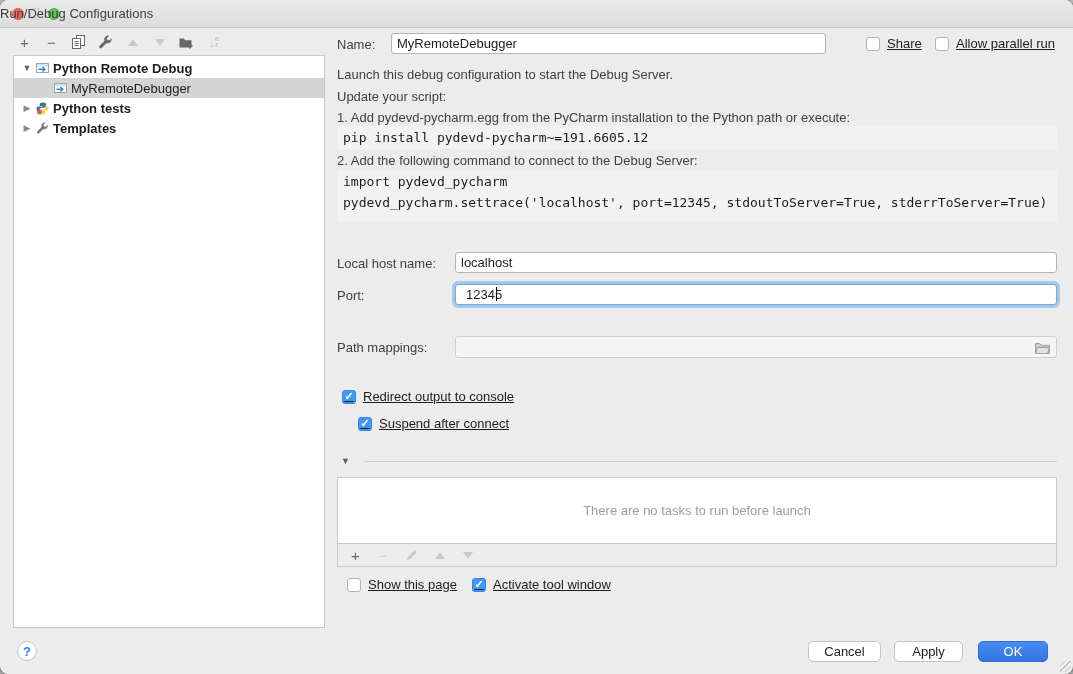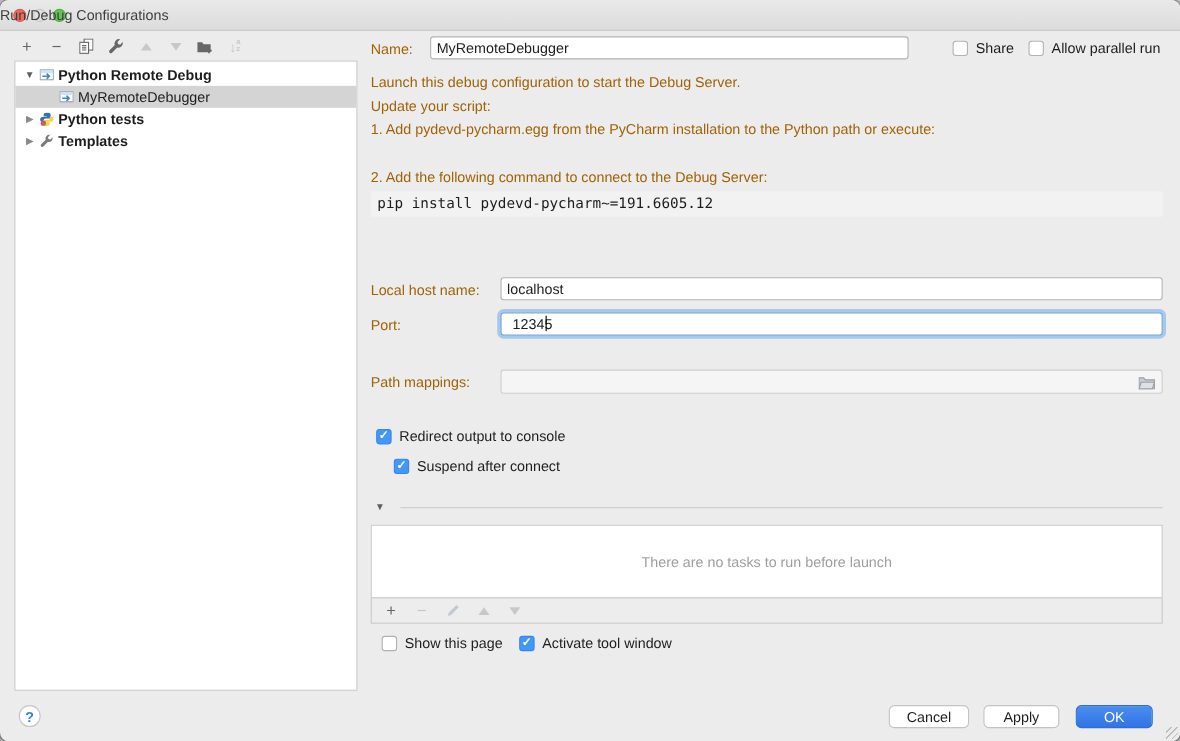--- a/index.html
+++ b/index.html
@@ -26,33 +26,33 @@
   .tree-panel{position:absolute;left:13px;top:55px;width:312px;height:573px;background:#fff;
               border:1px solid #c8c8c8;box-sizing:border-box;}
   .tree-row{position:relative;height:20px;display:flex;align-items:center;font-size:13px;color:#1d1d1d;}
   .tree-row.selected{background:#d4d4d4;}
   .tree-row.bold .tree-label{font-weight:bold;}
   .twisty{width:10px;text-align:center;font-size:9px;color:#8a8a8a;margin-left:8px;flex:0 0 auto;}
   .twisty.open{color:#5f5f5f;}
   .tree-icon{width:14px;height:14px;margin:0 4px 0 3px;flex:0 0 auto;display:flex;align-items:center;justify-content:center;}
   .indent{width:18px;flex:0 0 auto;}
   
-  .lbl{position:absolute;font-size:13px;color:#a16207;}
+  .lbl{position:absolute;font-size:13px;color:#404040;}
   .field{position:absolute;box-sizing:border-box;height:21px;background:#fff;border:1px solid #b4b4b4;
          border-radius:3px;font-family:"Liberation Sans",sans-serif;font-size:13px;color:#1d1d1d;padding:0 5px;outline:none;}
   .field.focused{border:1px solid #7aa7d6;box-shadow:0 0 0 3px #a5c9ed;}
   .caret{position:absolute;width:1px;height:14px;background:#000;top:3px;}
   .codeblock{position:absolute;left:337px;width:720px;background:#f2f2f2;
              font-family:"DejaVu Sans Mono","Liberation Mono",monospace;font-size:13px;color:#1c1c1c;
              line-height:21px;padding:1px 6px;box-sizing:border-box;white-space:pre;}
   .cb{width:14px;height:14px;border-radius:3px;border:1px solid #b2b2b2;background:#fff;box-sizing:border-box;
       display:inline-flex;align-items:center;justify-content:center;flex:0 0 auto;}
   .cb.checked{background:#4398f7;border-color:#3087ee;}
   .cb.checked::after{content:"\2713";color:#fff;font-size:11px;font-weight:bold;line-height:1;}
-  .cbrow{position:absolute;display:flex;align-items:center;gap:7px;font-size:13px;color:#1d1d1d;}
+  .cbrow{position:absolute;display:flex;align-items:center;gap:7px;font-size:13px;color:#1d1d1d;text-decoration:underline;}
   .pm-field{position:absolute;box-sizing:border-box;background:#f5f5f5;border:1px solid #cfcfcf;border-radius:3px;}
   .sep-line{flex:1;height:1px;background:#cdcdcd;margin-left:8px;}
   .bl-header{position:absolute;display:flex;align-items:center;font-size:13px;color:#1d1d1d;}
   .task-box{position:absolute;background:#fff;border:1px solid #c9c9c9;box-sizing:border-box;
             display:flex;align-items:center;justify-content:center;font-size:13px;color:#9e9e9e;}
   .task-toolbar{position:absolute;background:#ededed;border:1px solid #c9c9c9;box-sizing:border-box;
                 display:flex;align-items:center;gap:11px;padding-left:9px;}
   
   .btn{position:absolute;height:21px;box-sizing:border-box;border-radius:5px;font-size:13px;
        display:flex;align-items:center;justify-content:center;font-family:"Liberation Sans",sans-serif;}
@@ -173,22 +173,24 @@
     <span>Share</span>
   </div>
   <div class="cbrow" style="left:935px;top:36px;">
     <span class="cb"></span>
     <span>Allow parallel run</span>
   </div>
 
   <div class="lbl" style="left:337px;top:67px;">Launch this debug configuration to start the Debug Server.</div>
   <div class="lbl" style="left:337px;top:89px;">Update your script:</div>
   <div class="lbl" style="left:337px;top:110px;">1. Add pydevd-pycharm.egg from the PyCharm installation to the Python path or execute:</div>
-  <div class="codeblock" style="top:126px;margin-top:48px;">pip install pydevd-pycharm~=191.6605.12</div>
+  <div class="codeblock" style="top:126px;">pip install pydevd-pycharm~=191.6605.12</div>
   <div class="lbl" style="left:337px;top:153px;">2. Add the following command to connect to the Debug Server:</div>
+  <div class="codeblock" style="top:170px;height:52px;"><span>import pydevd_pycharm</span>
+<span>pydevd_pycharm.settrace('localhost', port=12345, stdoutToServer=True, stderrToServer=True)</span></div>
 
   <div class="lbl" style="left:337px;top:256px;">Local host name:</div>
   <input class="field" style="left: 455px; top: 252px; width: 602px;" value="localhost">
   <div class="lbl" style="left:337px;top:288px;">Port:</div>
   <div style="position:absolute;left:455px;top:284px;width:602px;height:21px;">
     <input class="field focused" style="left: 0px; top: 0px; width: 602px; padding-left: 10px;" value="12345">
     <span class="caret" style="left:41px;"></span>
   </div>
 
   <div class="lbl" style="left:337px;top:340px;">Path mappings:</div>

